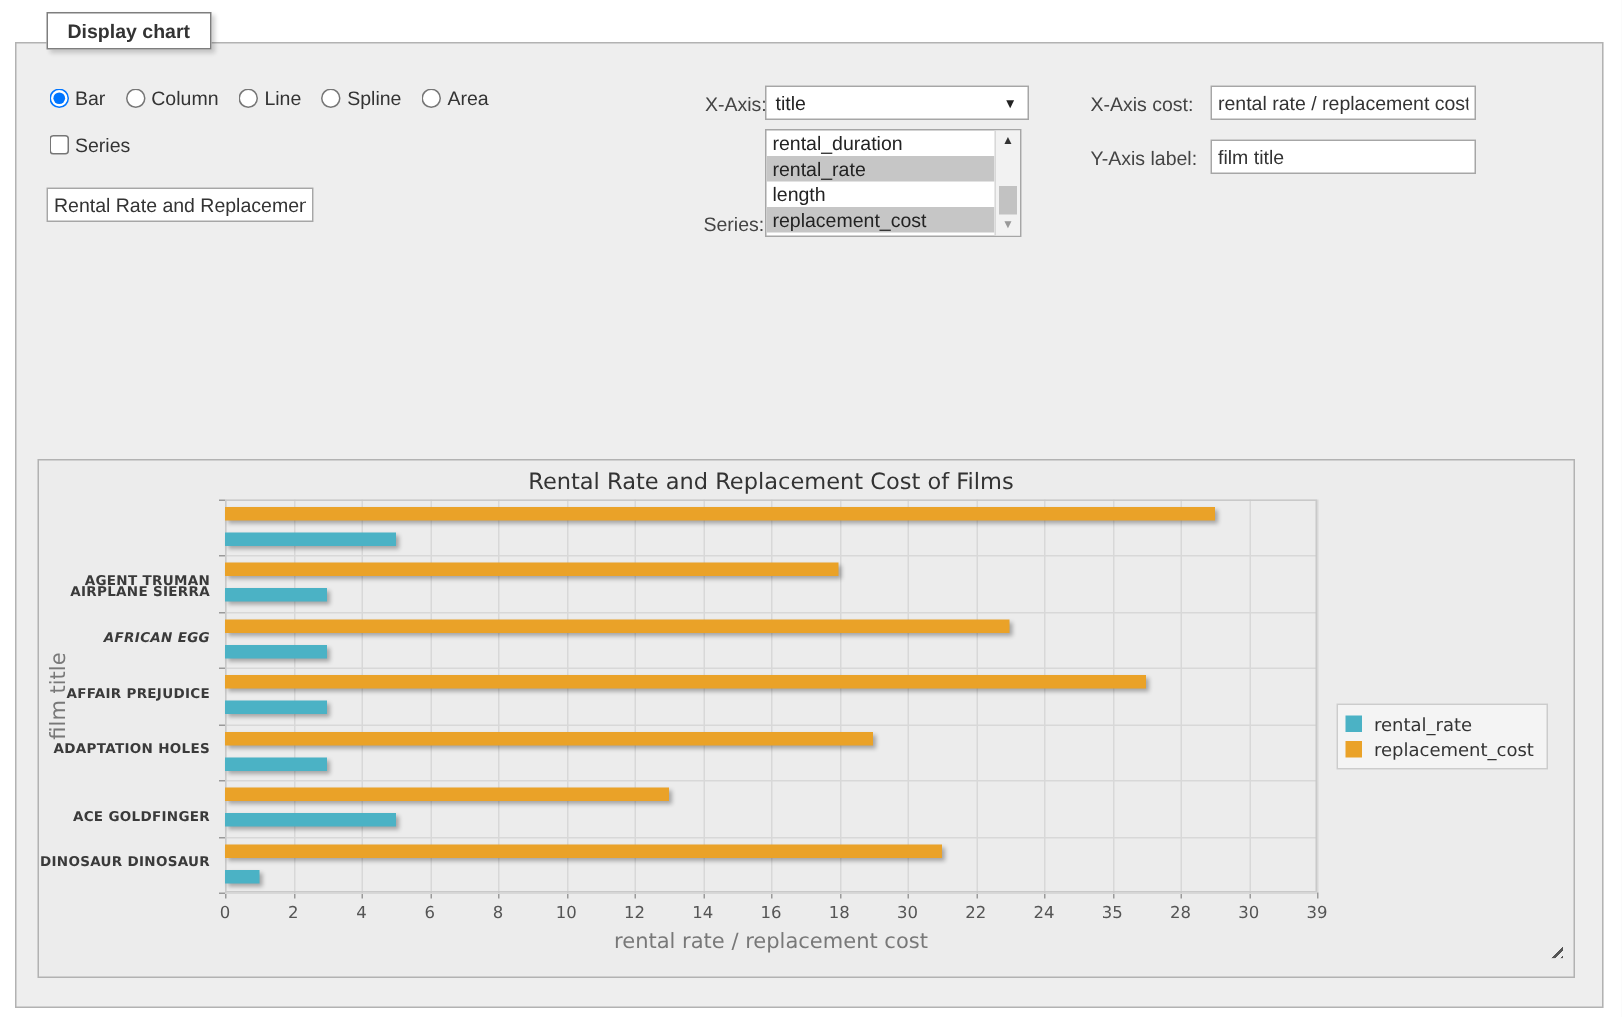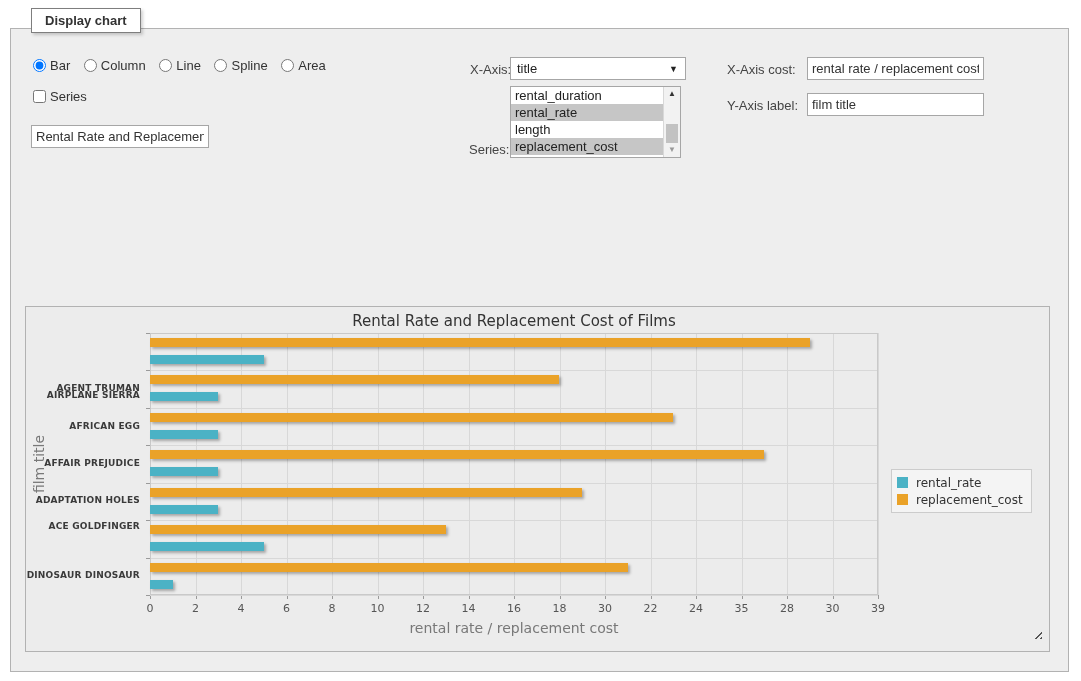--- a/index.html
+++ b/index.html
@@ -207,24 +207,24 @@
           <div class="gridline-h" style="left: 124px; top: 175.714px; width: 728px;"></div>
           <div class="tick" style="left: 120px; top: 175.714px; width: 4px; height: 1px;"></div>
           <div class="gridline-h" style="left: 124px; top: 213.143px; width: 728px;"></div>
           <div class="tick" style="left: 120px; top: 213.143px; width: 4px; height: 1px;"></div>
           <div class="gridline-h" style="left: 124px; top: 250.571px; width: 728px;"></div>
           <div class="tick" style="left: 120px; top: 250.571px; width: 4px; height: 1px;"></div>
           <div class="gridline-h" style="left: 124px; top: 288px; width: 728px;"></div>
           <div class="tick" style="left: 120px; top: 288px; width: 4px; height: 1px;"></div>
           <div class="y-cat-label" style="top: 38.7143px; margin-top: 44px;">AIRPLANE SIERRA</div>
           <div class="y-cat-label" style="top: 76.1429px;">AGENT TRUMAN</div>
-          <div class="y-cat-label" style="top: 113.571px;">AFRICAN EGG</div>
+          <div class="y-cat-label" style="top: 113.571px; font-style: italic;">AFRICAN EGG</div>
           <div class="y-cat-label" style="top: 151px;">AFFAIR PREJUDICE</div>
           <div class="y-cat-label" style="top: 188.429px;">ADAPTATION HOLES</div>
-          <div class="y-cat-label" style="top: 214px;">ACE GOLDFINGER</div>
+          <div class="y-cat-label" style="top: 233px;">ACE GOLDFINGER</div>
           <div class="y-cat-label" style="top: 263.286px;">DINOSAUR DINOSAUR</div>
         </div>
       <div class="plot-border"></div>
       <div id="bars-layer">
           <div class="bar" style="left: 124px; top: 31px; width: 659.522px; background: rgb(234, 162, 40);"></div>
           <div class="bar" style="left: 124px; top: 48px; width: 113.522px; background: rgb(75, 178, 197);"></div>
           <div class="bar" style="left: 124px; top: 68.4286px; width: 409.272px; background: rgb(234, 162, 40);"></div>
           <div class="bar" style="left: 124px; top: 85.4286px; width: 68.0225px; background: rgb(75, 178, 197);"></div>
           <div class="bar" style="left: 124px; top: 105.857px; width: 523.022px; background: rgb(234, 162, 40);"></div>
           <div class="bar" style="left: 124px; top: 122.857px; width: 68.0225px; background: rgb(75, 178, 197);"></div>

